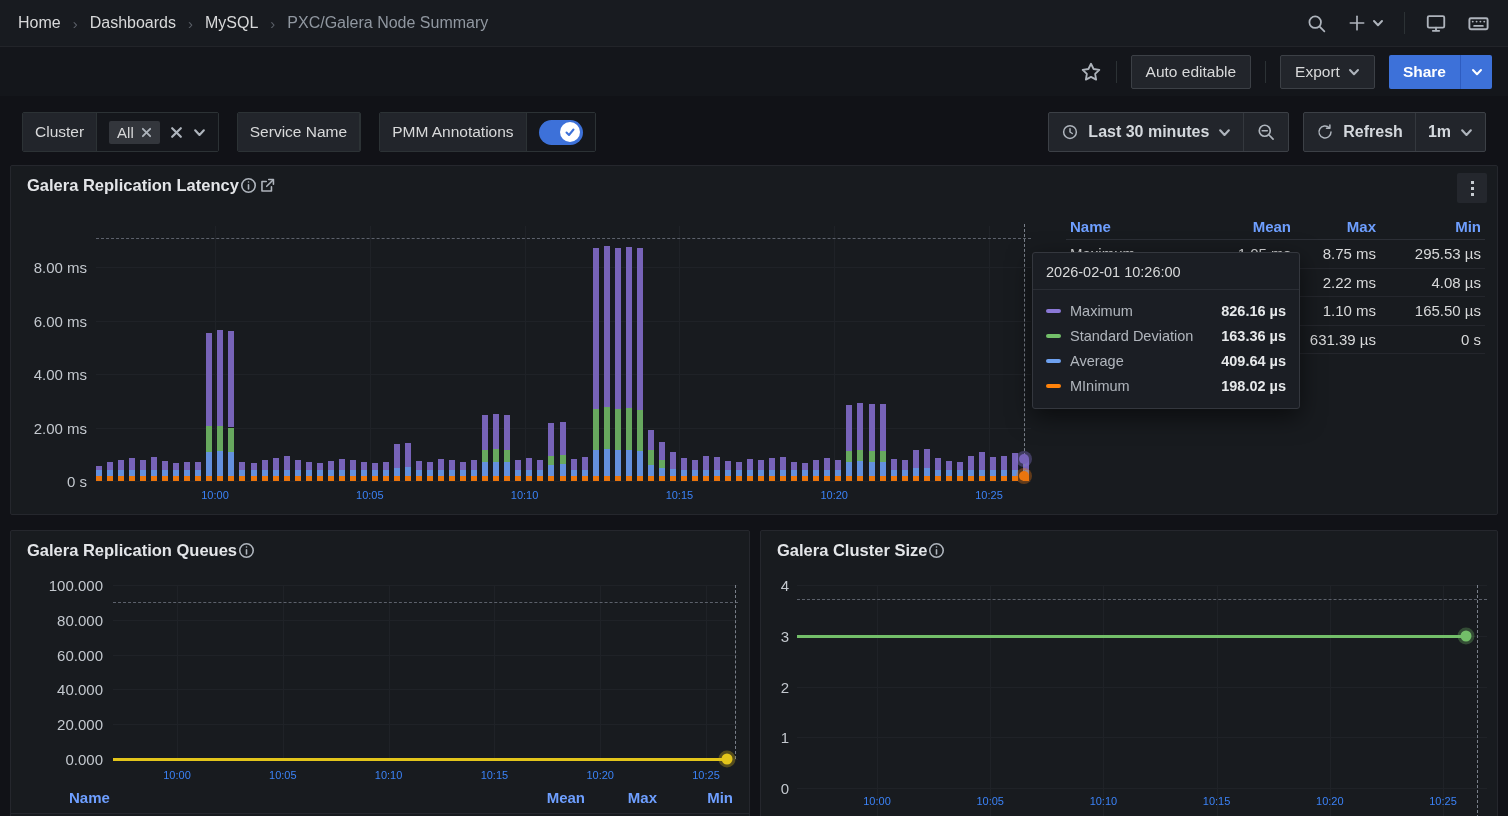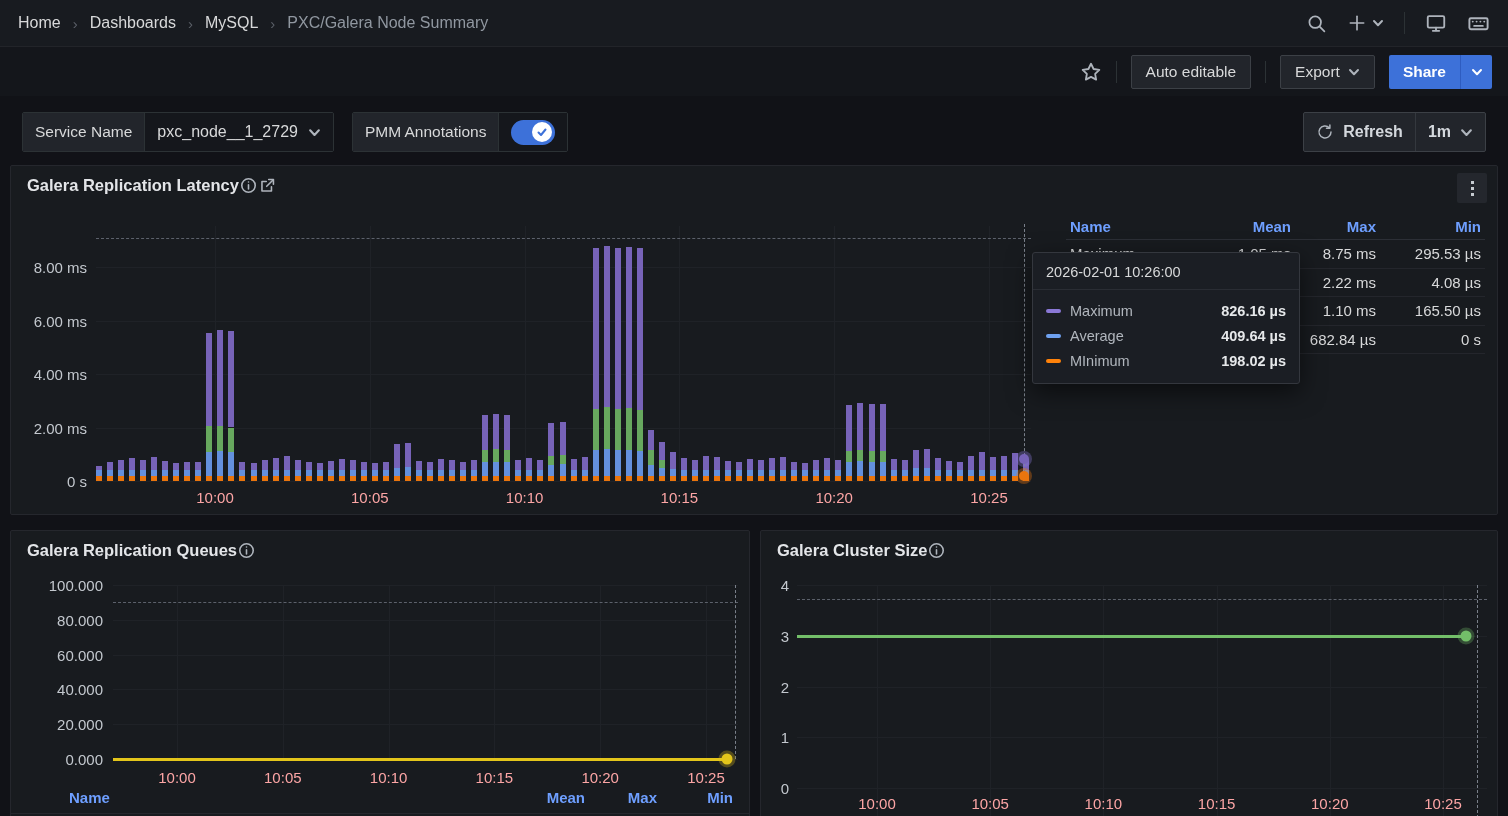--- a/index.html
+++ b/index.html
@@ -71,21 +71,21 @@
   .kebab { position:absolute; right:10px; top:7px; width:30px; height:30px;
     background:#24272d; border-radius:2px; display:flex; flex-direction:column;
     align-items:center; justify-content:center; gap:3px; cursor:pointer; }
   .kebab i { width:3px; height:3px; background:#c7ccd1; display:block; }
 
   .gridline-h { position:absolute; height:1px; background:#1f2227; }
   .gridline-v { position:absolute; width:1px; background:#1f2227; }
   .dash-h { position:absolute; height:0; border-top:1px dashed #5c616b; }
   .dash-v { position:absolute; width:0; border-left:1px dashed #7a808a; }
   .ytick { position:absolute; text-align:right; font-size:15px; color:#c3c8ce; transform:translateY(-50%); }
-  .xtick { position:absolute; font-size:15px; color:#fca5a5; transform:translateX(-50%); }
+  .xtick { position:absolute; font-size:11px; color:#3b82f6; transform:translateX(-50%); }
   .bar-seg { position:absolute; }
   .dot { position:absolute; border-radius:50%; transform:translate(-50%,-50%); }
 
   
   .legend { position:absolute; left:1055px; top:48px; right:12px; font-size:15px; }
   .lrow { display:grid; grid-template-columns:1fr 95px 85px 105px; align-items:center;
     height:28.5px; border-bottom:1px solid #24262c; }
   .lrow.lhead { height:26px; color:#6e9fff; font-weight:bold; border-bottom:1px solid #2c2f36; }
   .lrow .c { padding:0 4px; }
   .lrow .num { text-align:right; }
@@ -179,45 +179,77 @@
     <button class="btn btn-blue share-caret">
       <svg width="12" height="12" viewBox="0 0 12 12">
           <polyline points="2,4 6,8.2 10,4" fill="none" stroke="#fff" stroke-width="2" stroke-linecap="round" stroke-linejoin="round"></polyline>
         </svg>
     </button>
   </span>
 </div>
 
 <div class="filterbar">
 
-
   <div class="fgroup">
-    <span class="flabel">Service Name</span>
+    <span class="flabel">Cluster</span>
     <span class="fvalue">
-      <span>pxc_node__1_2729</span>
+      <span class="chip">
+        <span>All</span>
+        <svg width="11" height="11" viewBox="0 0 12 12">
+            <line class="stroke-ic" x1="2" y1="2" x2="10" y2="10"></line>
+            <line class="stroke-ic" x1="10" y1="2" x2="2" y2="10"></line>
+          </svg>
+      </span>
+      <svg width="13" height="13" viewBox="0 0 12 12">
+          <line class="stroke-ic" x1="2" y1="2" x2="10" y2="10"></line>
+          <line class="stroke-ic" x1="10" y1="2" x2="2" y2="10"></line>
+        </svg>
       <svg width="13" height="13" viewBox="0 0 12 12">
           <polyline class="stroke-ic" points="2,4 6,8.2 10,4"></polyline>
         </svg>
     </span>
+  </div>
+
+  <div class="fgroup">
+    <span class="flabel">Service Name</span>
   </div>
 
   <div class="fgroup">
     <span class="flabel">PMM Annotations</span>
     <span class="fvalue">
       <span class="toggle">
         <span class="knob">
           <svg width="12" height="12" viewBox="0 0 12 12">
               <polyline points="2.5,6.5 5,9 9.5,3.5" fill="none" stroke="#3d71d9" stroke-width="2" stroke-linecap="round" stroke-linejoin="round"></polyline>
             </svg>
         </span>
       </span>
     </span>
   </div>
 
   <div class="filter-right">
+    <div class="tgroup">
+      <span class="tseg">
+        <svg width="18" height="18" viewBox="0 0 24 24">
+            <circle class="stroke-ic" cx="12" cy="12" r="8.5"></circle>
+            <polyline class="stroke-ic" points="12,7.5 12,12 15,14"></polyline>
+          </svg>
+        <span>Last 30 minutes</span>
+        <svg width="13" height="13" viewBox="0 0 12 12">
+            <polyline class="stroke-ic" points="2,4 6,8.2 10,4"></polyline>
+          </svg>
+      </span>
+      <span class="tseg">
+        <svg width="20" height="20" viewBox="0 0 24 24">
+            <circle class="stroke-ic" cx="10.5" cy="10.5" r="6.6"></circle>
+            <line class="stroke-ic" x1="15.6" y1="15.6" x2="20.5" y2="20.5"></line>
+            <line class="stroke-ic" x1="7.5" y1="10.5" x2="13.5" y2="10.5"></line>
+          </svg>
+      </span>
+    </div>
     <div class="tgroup">
       <span class="tseg">
         <svg width="18" height="18" viewBox="0 0 24 24">
             <path class="stroke-ic" d="M20 12a8 8 0 1 1-2.3-5.6"></path>
             <polyline class="stroke-ic" points="18.5,2.5 18.5,7 14,7"></polyline>
           </svg>
         <span>Refresh</span>
       </span>
       <span class="tseg">
         <span>1m</span>
@@ -270,21 +302,21 @@
       </div>
       <div class="lrow">
         <div class="c nm"></div>
         <div class="c num"></div>
         <div class="c num">1.10 ms</div>
         <div class="c num">165.50 µs</div>
       </div>
       <div class="lrow">
         <div class="c nm"></div>
         <div class="c num"></div>
-        <div class="c num">682.84 µs</div>
+        <div class="c num">631.39 µs</div>
         <div class="c num">0 s</div>
       </div>
     </div>
 <div class="gridline-h" style="left: 85px; width: 935px; top: 101px;"></div>
     <div class="ytick" style="left: 0px; width: 76px; top: 101px;">8.00 ms</div>
     <div class="gridline-h" style="left: 85px; width: 935px; top: 154.5px;"></div>
     <div class="ytick" style="left: 0px; width: 76px; top: 154.5px;">6.00 ms</div>
     <div class="gridline-h" style="left: 85px; width: 935px; top: 208px;"></div>
     <div class="ytick" style="left: 0px; width: 76px; top: 208px;">4.00 ms</div>
     <div class="gridline-h" style="left: 85px; width: 935px; top: 261.5px;"></div>
@@ -672,20 +704,25 @@
 
 <div class="tooltip">
   <div class="tt-head">2026-02-01 10:26:00</div>
   <div class="tt-body" id="tooltip-body">
       <div class="tt-row">
         <div class="tt-swatch" style="background: rgb(138, 120, 214);"></div>
         <div class="tt-label">Maximum</div>
         <div class="tt-val">826.16 µs</div>
       </div>
       <div class="tt-row">
+        <div class="tt-swatch" style="background: rgb(115, 191, 105);"></div>
+        <div class="tt-label">Standard Deviation</div>
+        <div class="tt-val">163.36 µs</div>
+      </div>
+      <div class="tt-row">
         <div class="tt-swatch" style="background: rgb(110, 161, 240);"></div>
         <div class="tt-label">Average</div>
         <div class="tt-val">409.64 µs</div>
       </div>
       <div class="tt-row">
         <div class="tt-swatch" style="background: rgb(255, 130, 10);"></div>
         <div class="tt-label">MInimum</div>
         <div class="tt-val">198.02 µs</div>
       </div>
     </div>

